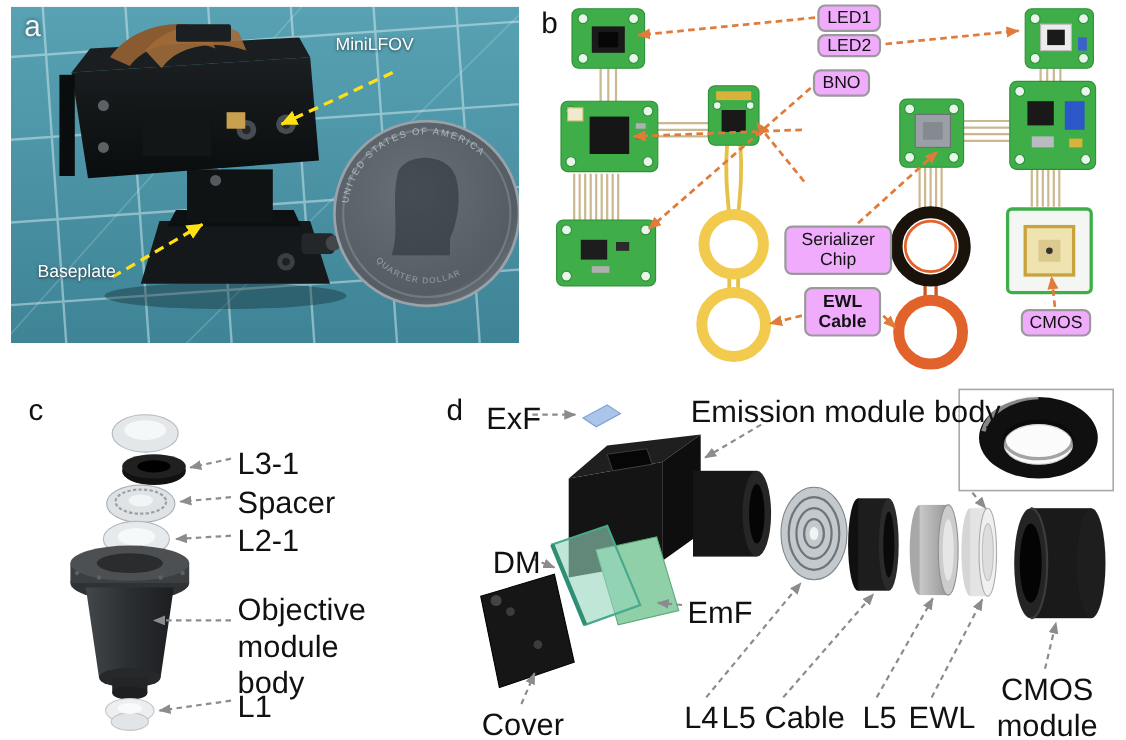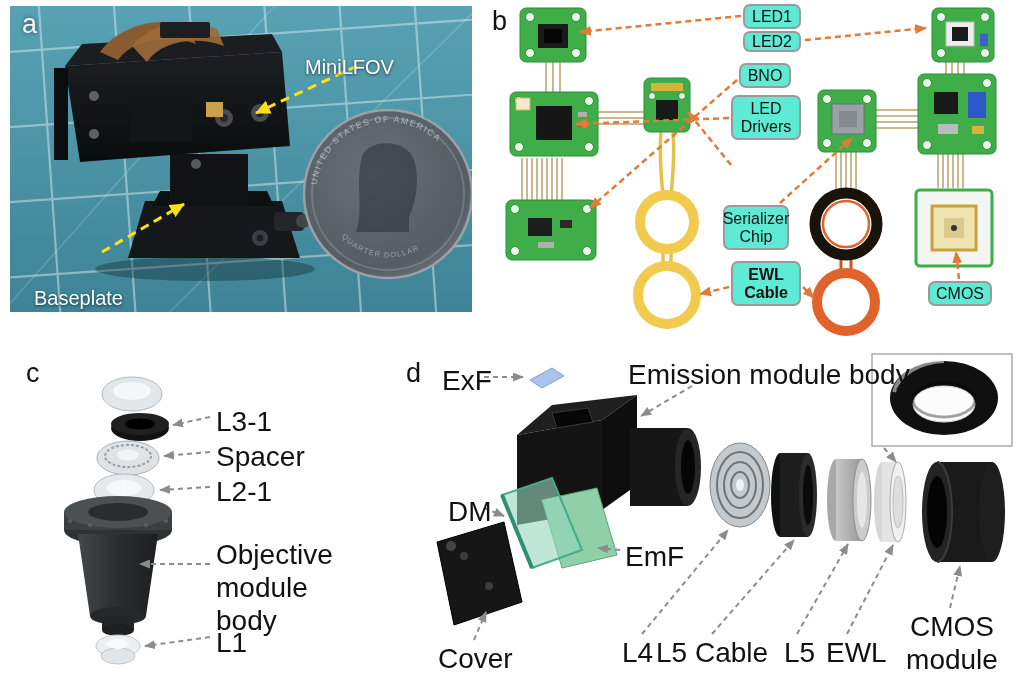--- a/index.html
+++ b/index.html
@@ -7,23 +7,23 @@
   body { font-family:"Liberation Sans","DejaVu Sans",sans-serif; color:#111; }
   #figure { position:relative; width:1024px; height:673px; background:#fff; overflow:hidden; }
   .panel { position:absolute; }
   #panel-a { left:10px; top:6px; width:462px; height:306px; overflow:hidden; }
   #panel-b { left:480px; top:0; width:544px; height:348px; }
   #panel-c { left:0; top:350px; width:392px; height:323px; }
   #panel-d { left:392px; top:350px; width:632px; height:323px; }
   .panel svg { position:absolute; left:0; top:0; }
   .letter { position:absolute; font-size:27px; line-height:1; color:#111; }
   .letter.white { color:#f5f5f5; text-shadow:0 0 4px rgba(0,0,0,.55); }
-  .photo-label { position:absolute; color:#fff; font-size:20px; white-space:nowrap;
-                 text-shadow:0 1px 3px rgba(0,0,0,.65);margin-top:24px; }
-  .bbox { position:absolute; background:#5eead4; border:2px solid #9a9a9a; border-radius:7px;
+  .photo-label { position:absolute; color:#fff; font-size:16px; white-space:nowrap;
+                 text-shadow:0 1px 3px rgba(0,0,0,.65); }
+  .bbox { position:absolute; background:#f0abfc; border:2px solid #9a9a9a; border-radius:7px;
           display:flex; align-items:center; justify-content:center; text-align:center;
           font-size:16px; line-height:1.1; padding:2px 0; color:#111; }
   .dlabel { position:absolute; font-size:28px; color:#111; white-space:nowrap; line-height:1.18; }
   .dlabel.wrap { white-space:normal; }
   .center { text-align:center; }
 </style>
 </head>
 <body>
 
 <div id="figure">
@@ -96,21 +96,21 @@
         </text>
       </g>
 
       <g stroke="#ffe014" stroke-width="3" stroke-dasharray="9 6" fill="none">
         <line x1="347" y1="60" x2="246" y2="107" marker-end="url(#mA)"></line>
         <line x1="92" y1="246" x2="174" y2="198" marker-end="url(#mA)"></line>
       </g>
     </svg>
     <div class="letter white" style="left:12px; top:5px;">a</div>
     <div class="photo-label" style="left:295px; top:26px;">MiniLFOV</div>
-    <div class="photo-label" style="left:24px; top:257px;">Baseplate</div>
+    <div class="photo-label" style="left:24px; top:233px;">Baseplate</div>
   </div>
 
   <div id="panel-b" class="panel">
     <svg width="544" height="348" viewBox="0 0 544 348">
       <defs>
         <marker id="mB" markerUnits="userSpaceOnUse" markerWidth="13" markerHeight="11" refX="11" refY="5" orient="auto">
           <path d="M0,0 L12,5 L0,10 Z" fill="#e07b39"></path>
         </marker>
       </defs>
 
@@ -224,22 +224,21 @@
         <line x1="249" y1="287" x2="220" y2="294" marker-end="url(#mB)"></line>
         <line x1="323" y1="287" x2="334" y2="298" marker-end="url(#mB)"></line>
         <line x1="479" y1="279" x2="476" y2="252" marker-end="url(#mB)"></line>
       </g>
     </svg>
 
     <div class="letter" style="left:12px; top:8px;">b</div>
     <div class="bbox" style="left:263px; top:4px;  width:58px; height:25px;">LED1</div>
     <div class="bbox" style="left:263px; top:31px; width:58px; height:21px;">LED2</div>
     <div class="bbox" style="left:259px; top:63px; width:52px; height:25px;">BNO</div>
-    <div class="bbox" style="left:251px; top:95px;  width:70px; height:45px;">LED Drivers</div>
-    <div class="bbox" style="left:243px; top:205px; width:66px; height:45px;">Serializer Chip</div>
+    <div class="bbox" style="left:233px; top:205px; width:98px; height:45px;">Serializer Chip</div>
     <div class="bbox" style="left:251px; top:261px; width:70px; height:45px;font-weight:bold;">EWL Cable</div>
     <div class="bbox" style="left:448px; top:281px; width:64px; height:25px;">CMOS</div>
   </div>
 
   <div id="panel-c" class="panel">
     <svg width="392" height="323" viewBox="0 0 392 323">
       <defs>
         <linearGradient id="bodyG" x1="0" y1="0" x2="1" y2="0">
           <stop offset="0" stop-color="#44474a"></stop>
             <stop offset="0.5" stop-color="#2b2e31"></stop>

